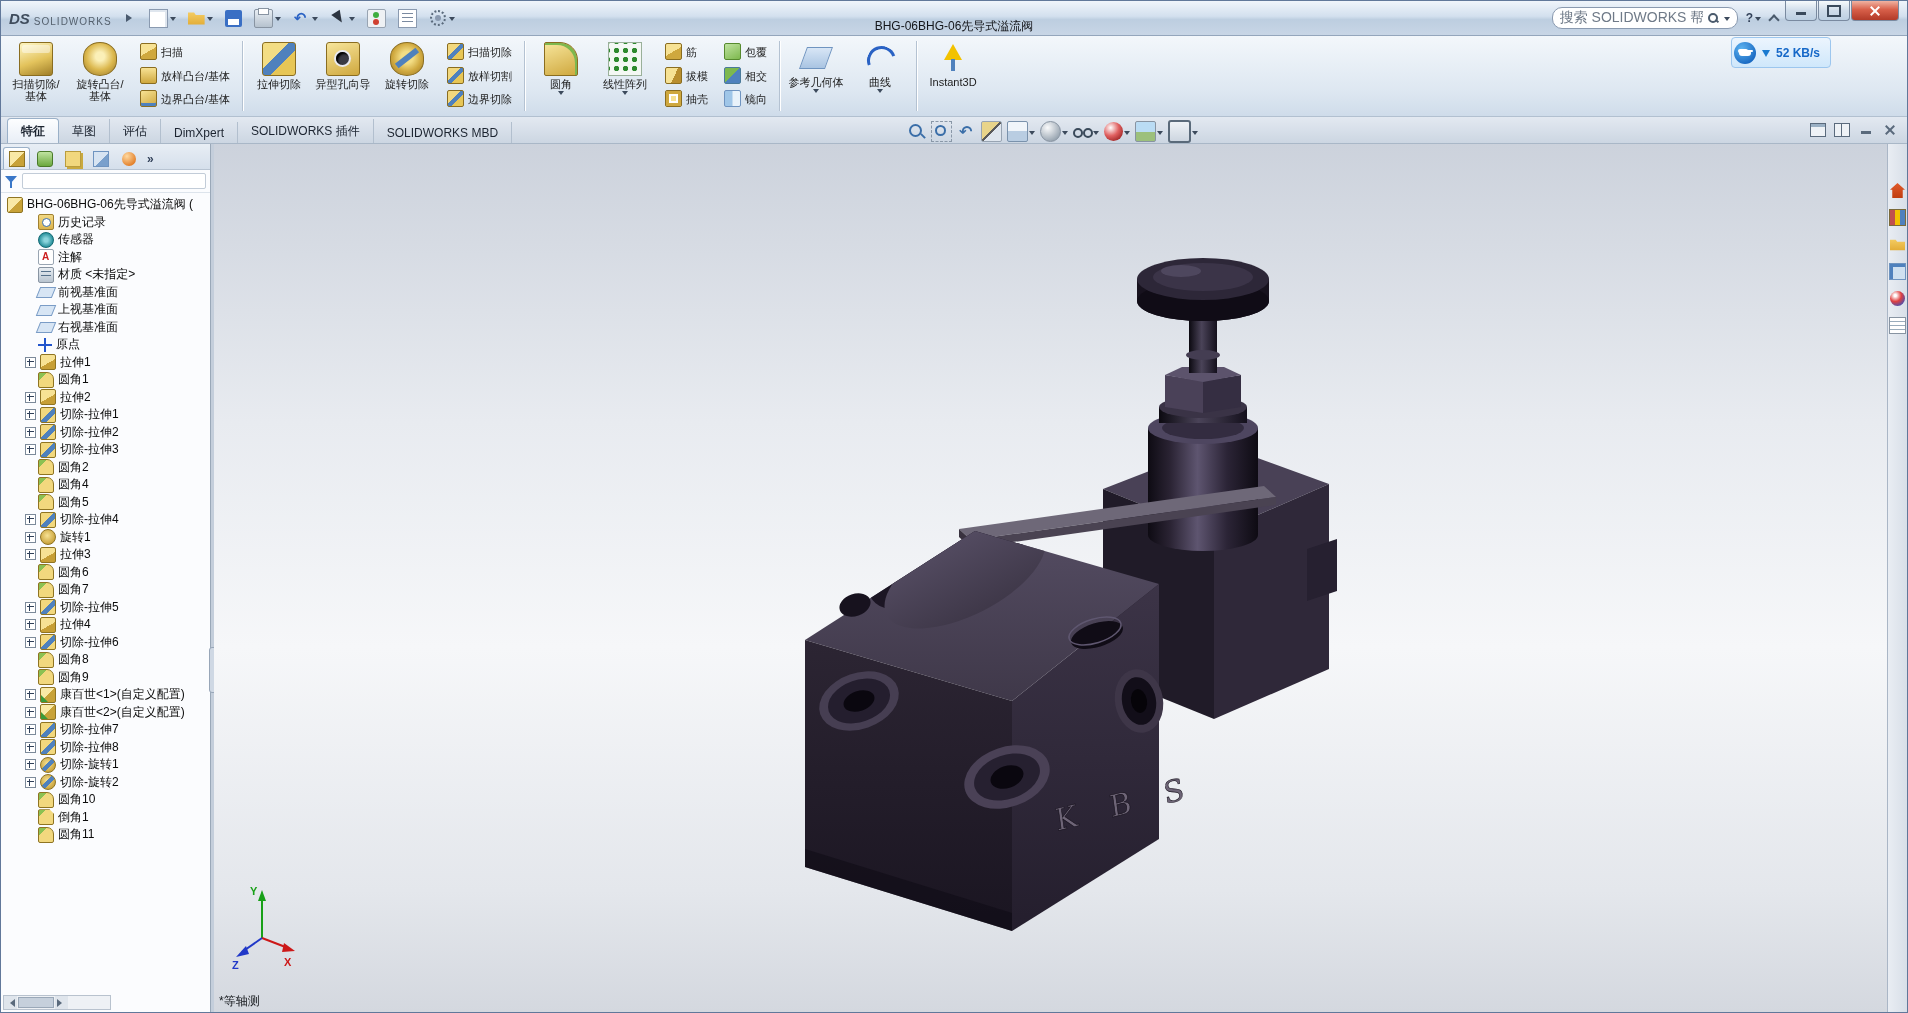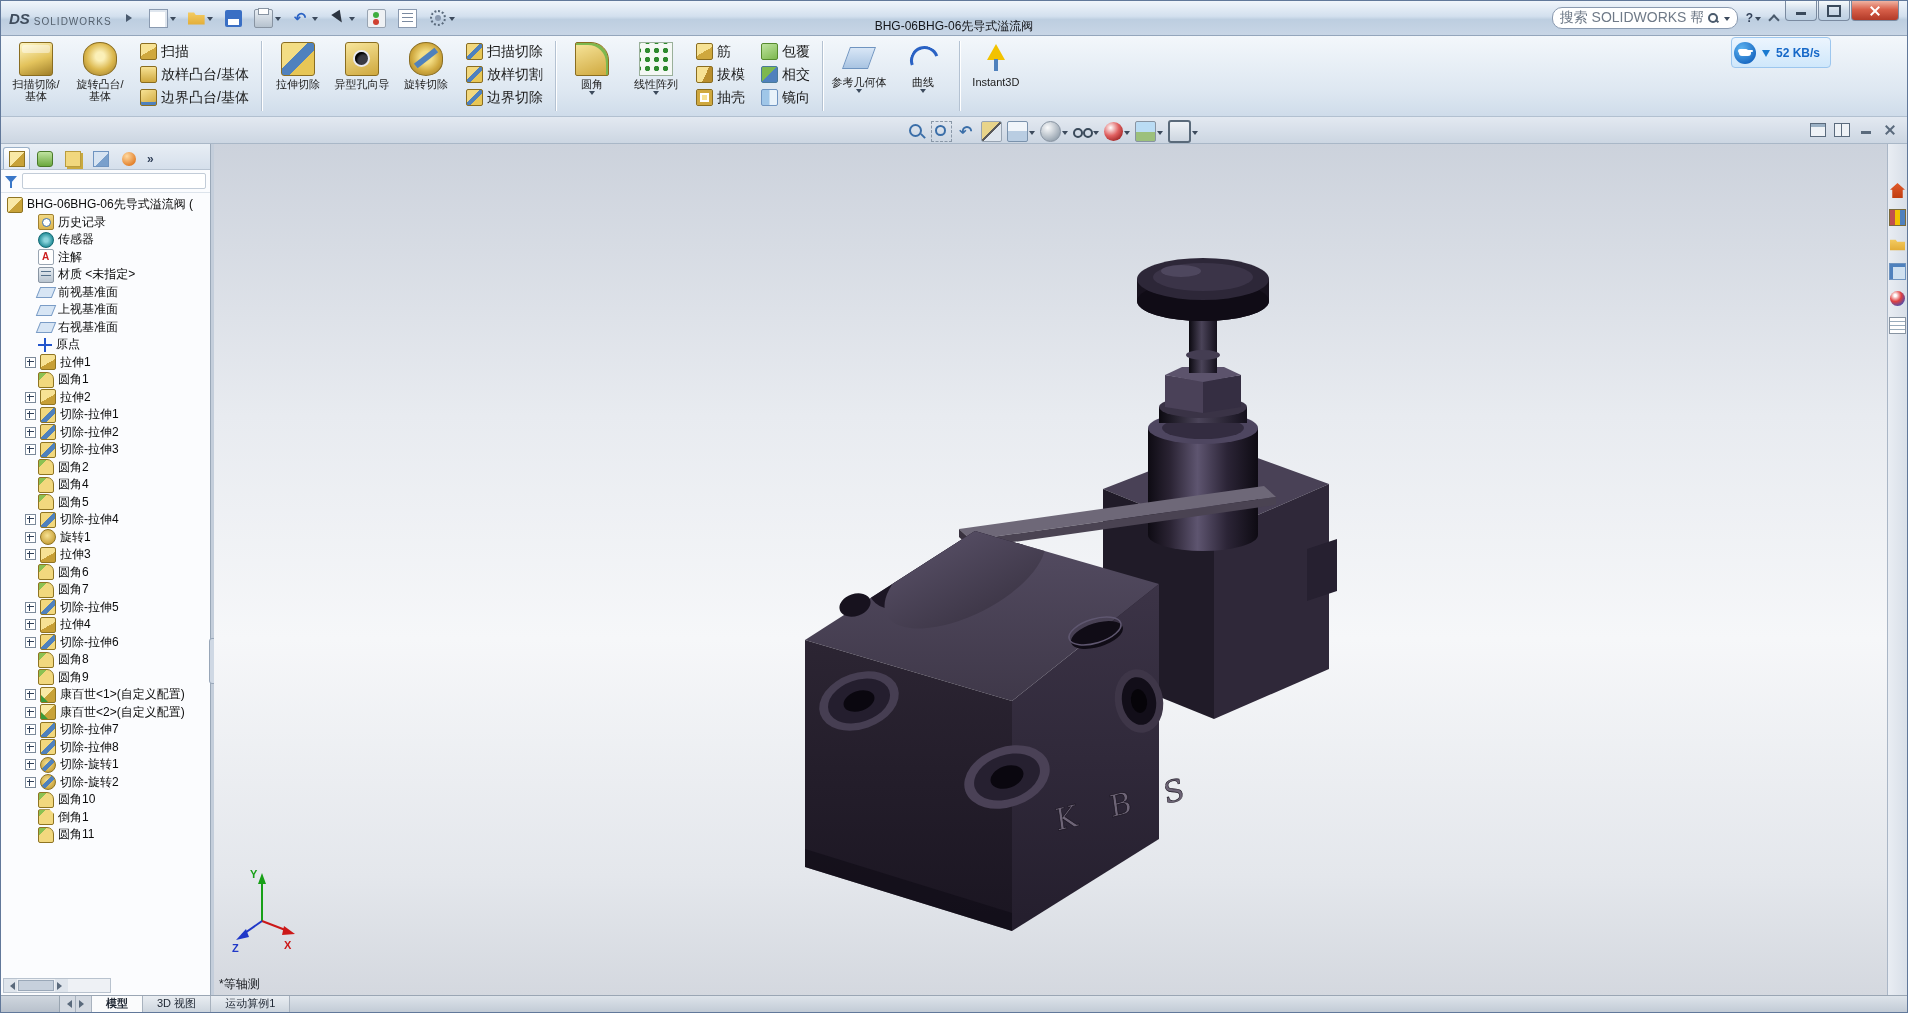--- a/index.html
+++ b/index.html
@@ -61,21 +61,21 @@
   .badge-text{color:#1668c8;font-weight:bold;font-size:12px;}
 
   
   .ribbon{height:76px;flex:0 0 76px;display:flex;align-items:flex-start;padding:2px 4px;gap:2px;
     background:linear-gradient(#f3f7fb,#dde7f1 70%,#cfdcea);border-bottom:1px solid #b2c0d0;}
   .rlarge{display:flex;flex-direction:column;align-items:center;width:60px;height:71px;padding-top:3px;border:1px solid transparent;border-radius:3px;}
   .rico{width:32px;height:32px;position:relative;flex:0 0 32px;}
   .rlabel{margin-top:2px;font-size:11px;line-height:12px;text-align:center;max-width:56px;color:#1c1c1c;}
   .rlarge .dd{margin:1px auto 0;}
   .rstack{display:flex;flex-direction:column;justify-content:space-between;height:68px;padding:3px 3px;}
-  .rsmall{display:flex;align-items:flex-start;gap:4px;font-size:14px;color:#1c1c1c;white-space:nowrap;padding:1px 3px;border:1px solid transparent;border-radius:2px;}
+  .rsmall{display:flex;align-items:flex-end;gap:4px;font-size:11px;color:#1c1c1c;white-space:nowrap;padding:1px 3px;border:1px solid transparent;border-radius:2px;}
   .sico{width:15px;height:15px;position:relative;border:1px solid #8a6d20;border-radius:2px;background:linear-gradient(150deg,#f7e294 50%,#cfa83e 50%);flex:0 0 15px;}
   .rsep{width:1px;align-self:stretch;margin:3px 3px;background:#b4c2d2;box-shadow:1px 0 0 #fff;}
   .ri-extrude-boss{background:linear-gradient(160deg,#fbf0b8 10%,#e3c35c 55%,#9f7e28);border:1px solid #8a6d20;border-radius:3px;}
   .ri-extrude-boss::after{content:"";position:absolute;left:2px;top:2px;right:2px;height:8px;background:rgba(255,255,255,.45);border-radius:2px;}
   .ri-revolve-boss{background:radial-gradient(circle at 50% 42%,#fbf0b8 18%,#dcb84e 55%,#96762a);border:1px solid #8a6d20;border-radius:50%/44%;}
   .ri-cut-extrude{background:linear-gradient(135deg,#f3dd84 40%,#4f81bd 40% 62%,#e7c656 62%);border:1px solid #8a6d20;border-radius:3px;}
   .ri-hole-wizard{background:linear-gradient(160deg,#f7e59b,#cfa83e);border:1px solid #8a6d20;border-radius:3px;}
   .ri-hole-wizard::after{content:"";position:absolute;left:9px;top:9px;width:13px;height:13px;border-radius:50%;background:#3a3a44;box-shadow:inset 2px 2px 2px #000,0 0 0 2px #e9e9ef;}
   .ri-cut-revolve{background:radial-gradient(circle at 50% 45%,#f3dd84 25%,#cfa83e 60%,#96762a);border-radius:50%/44%;border:1px solid #8a6d20;position:relative;}
   .ri-cut-revolve::after{content:"";position:absolute;left:3px;top:12px;width:26px;height:6px;background:#4f81bd;transform:rotate(-38deg);}
@@ -384,20 +384,28 @@
         <span class="dd"></span>
       </div>
       <div class="rsep"></div>
       <div class="rlarge">
         <div class="rico ri-instant3d"></div>
         <div class="rlabel">Instant3D</div>
       </div>
     </div>
 
   <div class="tabrow">
+    <div class="ctabs">
+        <div class="ctab active">特征</div>
+        <div class="ctab">草图</div>
+        <div class="ctab">评估</div>
+        <div class="ctab">DimXpert</div>
+        <div class="ctab">SOLIDWORKS 插件</div>
+        <div class="ctab">SOLIDWORKS MBD</div>
+      </div>
     <div class="hud">
         <span class="hbtn">
           <span class="hico h-zoom-fit"></span>
         </span>
         <span class="hbtn">
           <span class="hico h-zoom-area"></span>
         </span>
         <span class="hbtn">
           <span class="hico h-previous-view"></span>
         </span>
@@ -797,28 +805,14 @@
         </span>
         <span class="tpbtn">
           <span class="tpi tpi-appearances-scenes"></span>
         </span>
         <span class="tpbtn">
           <span class="tpi tpi-custom-properties"></span>
         </span>
       </div>
   </div>
 
-  <div class="bottombar">
-    <span class="bgrip"></span>
-    <span class="bscroll">
-        <span class="tri-l"></span>
-      </span>
-    <span class="bscroll">
-        <span class="tri-r"></span>
-      </span>
-    <span style="display:flex;" id="btabs">
-        <span class="btab active">模型</span>
-        <span class="btab">3D 视图</span>
-        <span class="btab">运动算例1</span>
-      </span>
-  </div>
 
 </div>
 
 </body></html>

